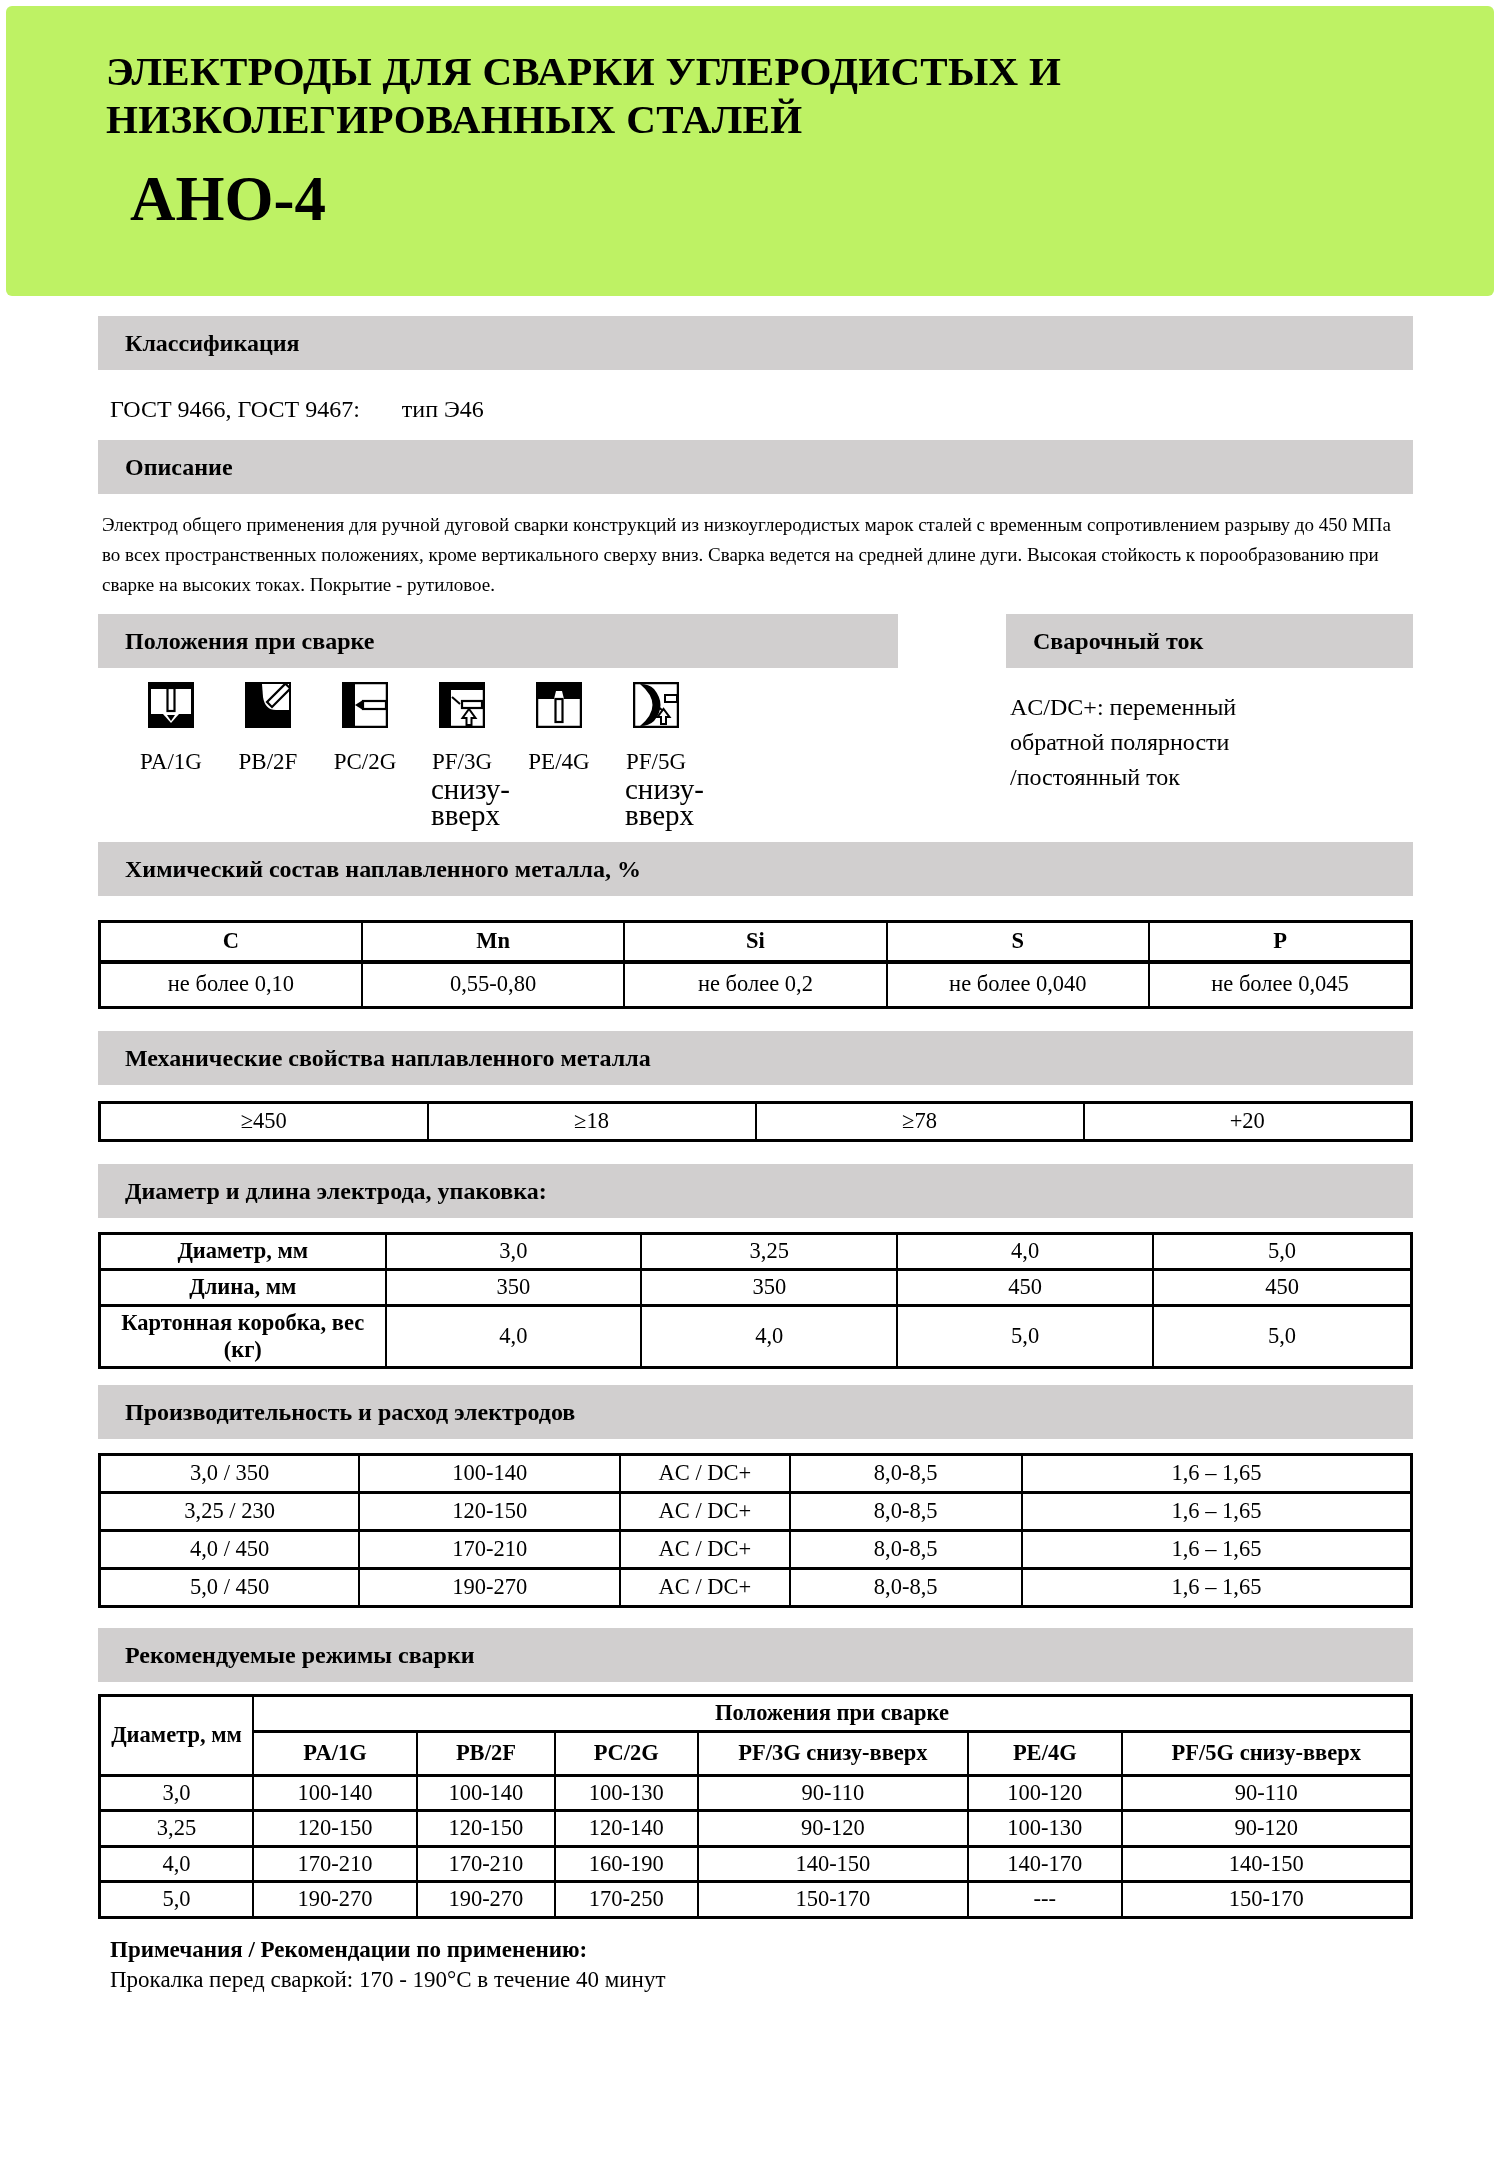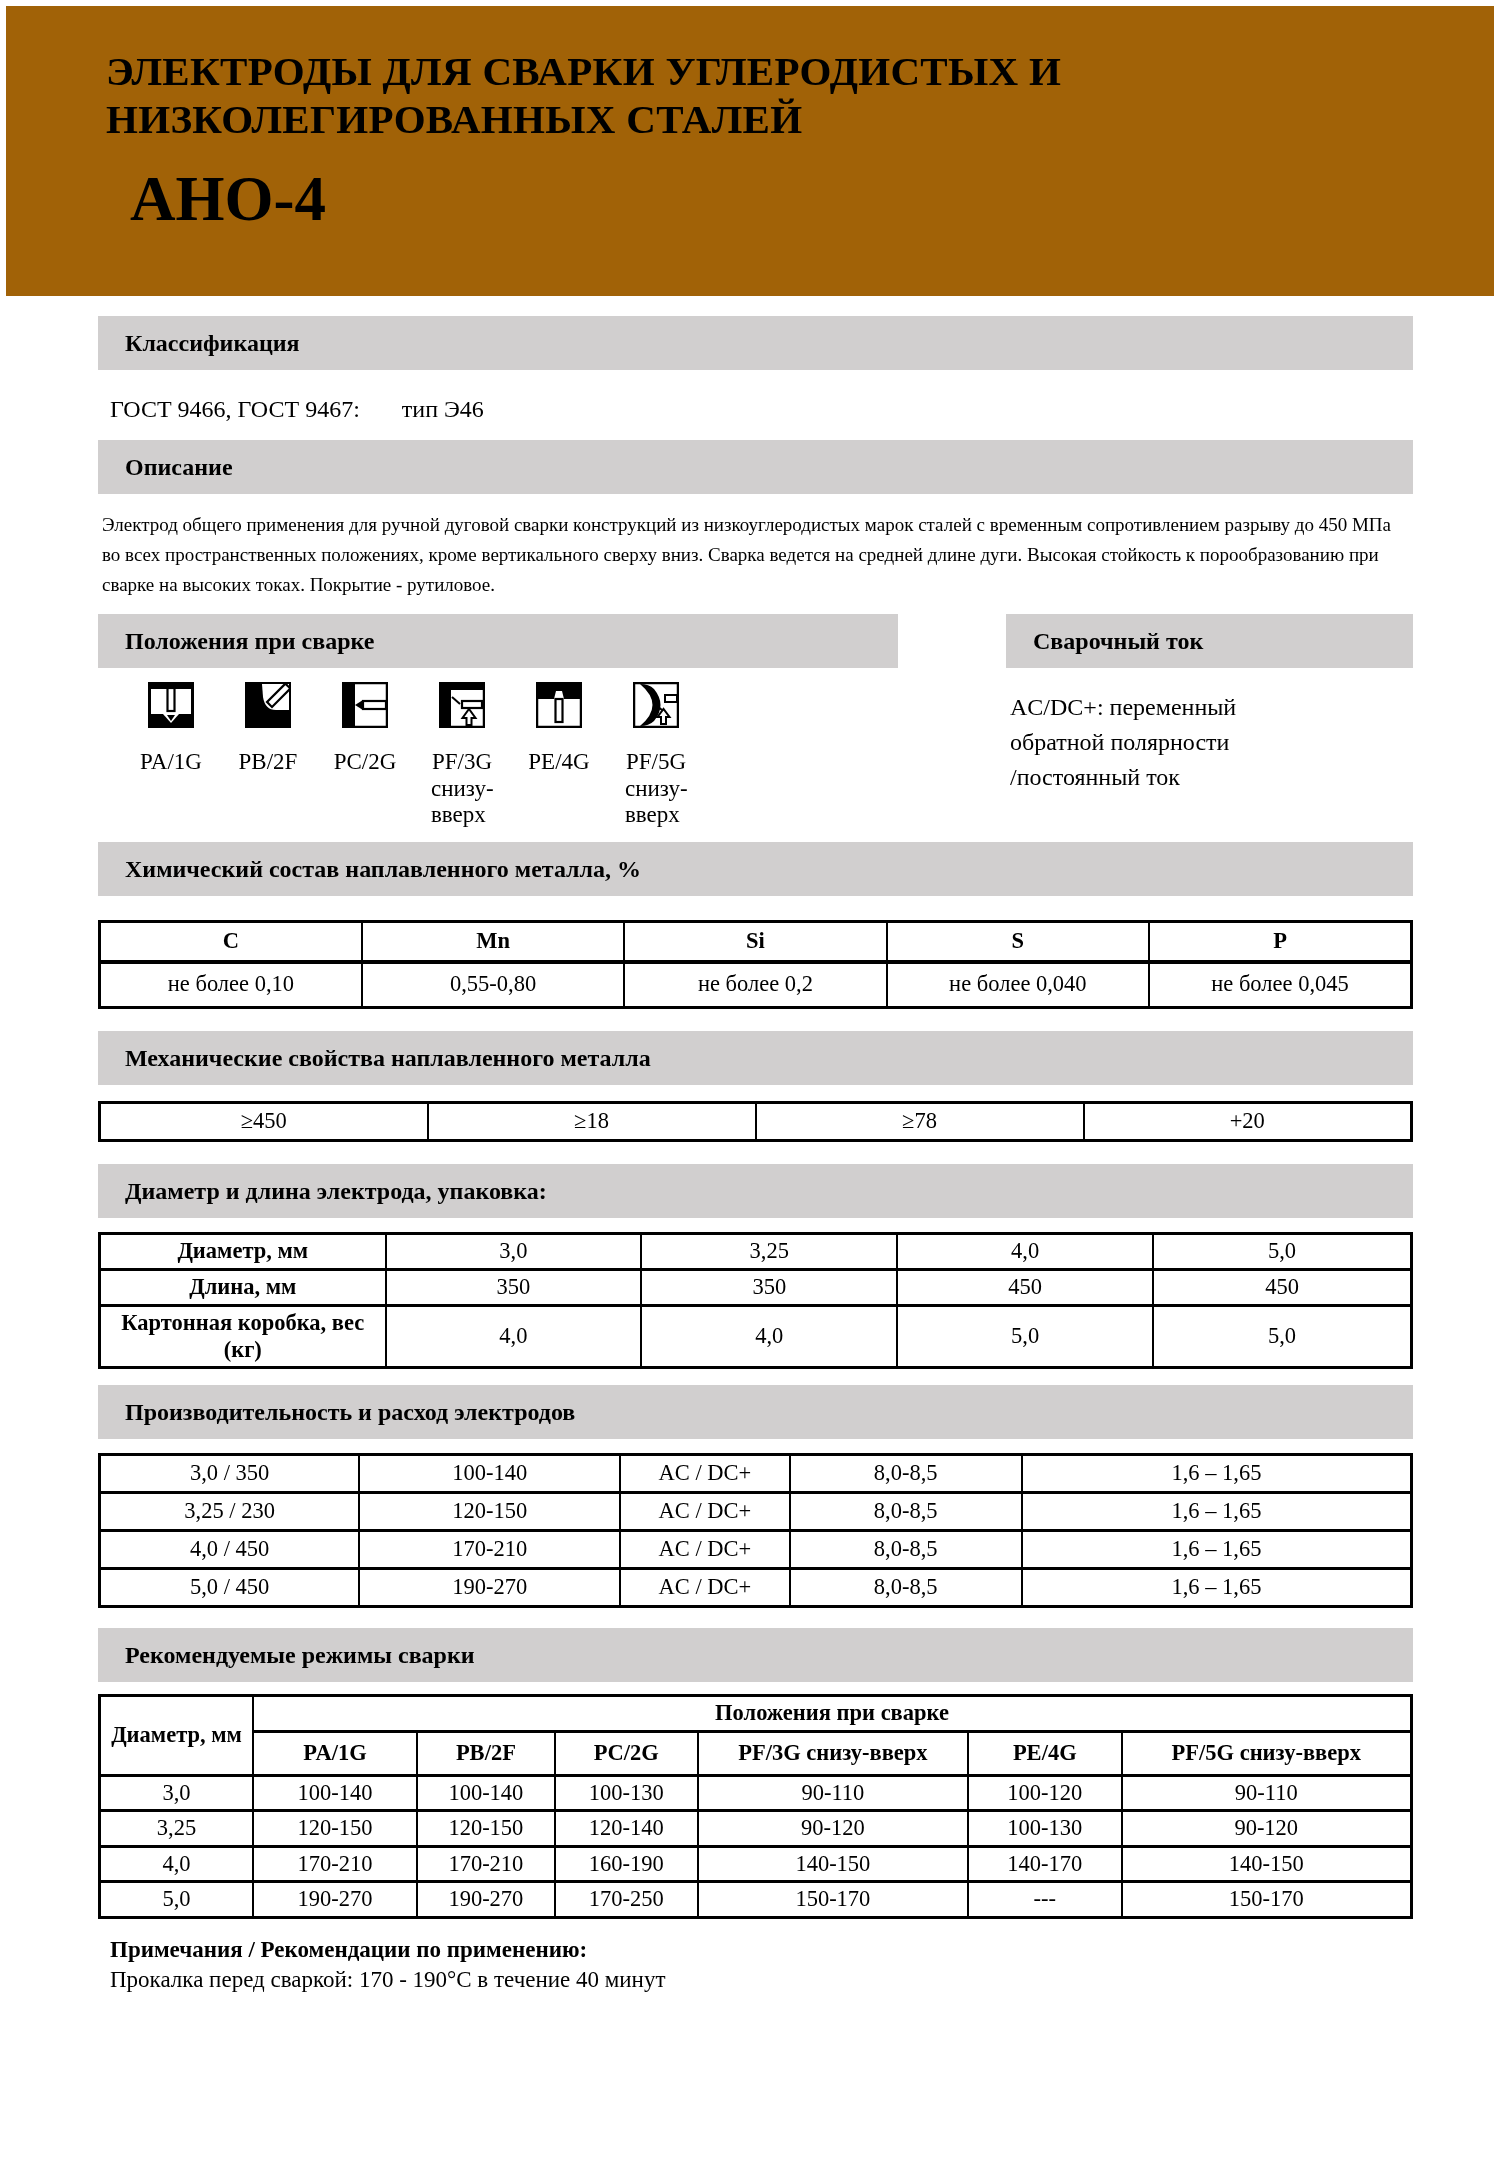--- a/index.html
+++ b/index.html
@@ -8,23 +8,24 @@
     width:1500px;height:2167px;
     background:#ffffff;
     font-family:"Liberation Serif", serif;
     color:#000;
     overflow:hidden;
   }
   
   .banner{
     margin:6px 6px 0 6px;
     height:290px;
-    background:#a16207;
+    background:#bef264;
     box-sizing:border-box;
     padding:42px 60px 0 100px;
+    border-radius:6px;
   }
   .banner .title{
     font-size:41px;font-weight:bold;line-height:1.16;
     white-space:pre-line;letter-spacing:.3px;
   }
   .banner .product{
     font-size:63px;font-weight:bold;margin-top:20px;padding-left:24px;
   }
   
   .content{margin:0 87px 0 98px;}
@@ -46,21 +47,21 @@
   
   .two-col{display:flex;justify-content:space-between;}
   .pos-col{width:800px;}
   .cur-col{width:407px;}
   .pos-body{display:flex;margin-top:14px;padding-left:40px;}
   .iso-label{font-size:24px;margin-top:12px;width:150px;flex:none;}
   .icons-row{display:flex;gap:31px;}
   .pos-item{width:66px;display:flex;flex-direction:column;align-items:center;}
   .pos-item svg{flex:none;}
   .pos-label{margin-top:16px;font-size:23px;line-height:28px;}
-  .pos-sub{font-size:23px;line-height:26px;white-space:pre-line;align-self:flex-start;padding-left:2px;}
+  .pos-sub{font-size:29px;line-height:26px;white-space:pre-line;align-self:flex-start;padding-left:2px;}
   .cur-text{margin:22px 0 0 4px;font-size:24px;line-height:35px;}
 
   
   table{border-collapse:collapse;width:100%;table-layout:fixed;border:3px solid #000;}
   th,td{border:2px solid #000;text-align:center;vertical-align:middle;
         font-size:22.5px;padding:3px 6px;line-height:1.18;box-sizing:border-box;}
   th{font-weight:bold;}
   .chem{margin-top:24px;}
   .chem th{height:40px;border-bottom:4px solid #000;}
   .chem td{height:46px;}

